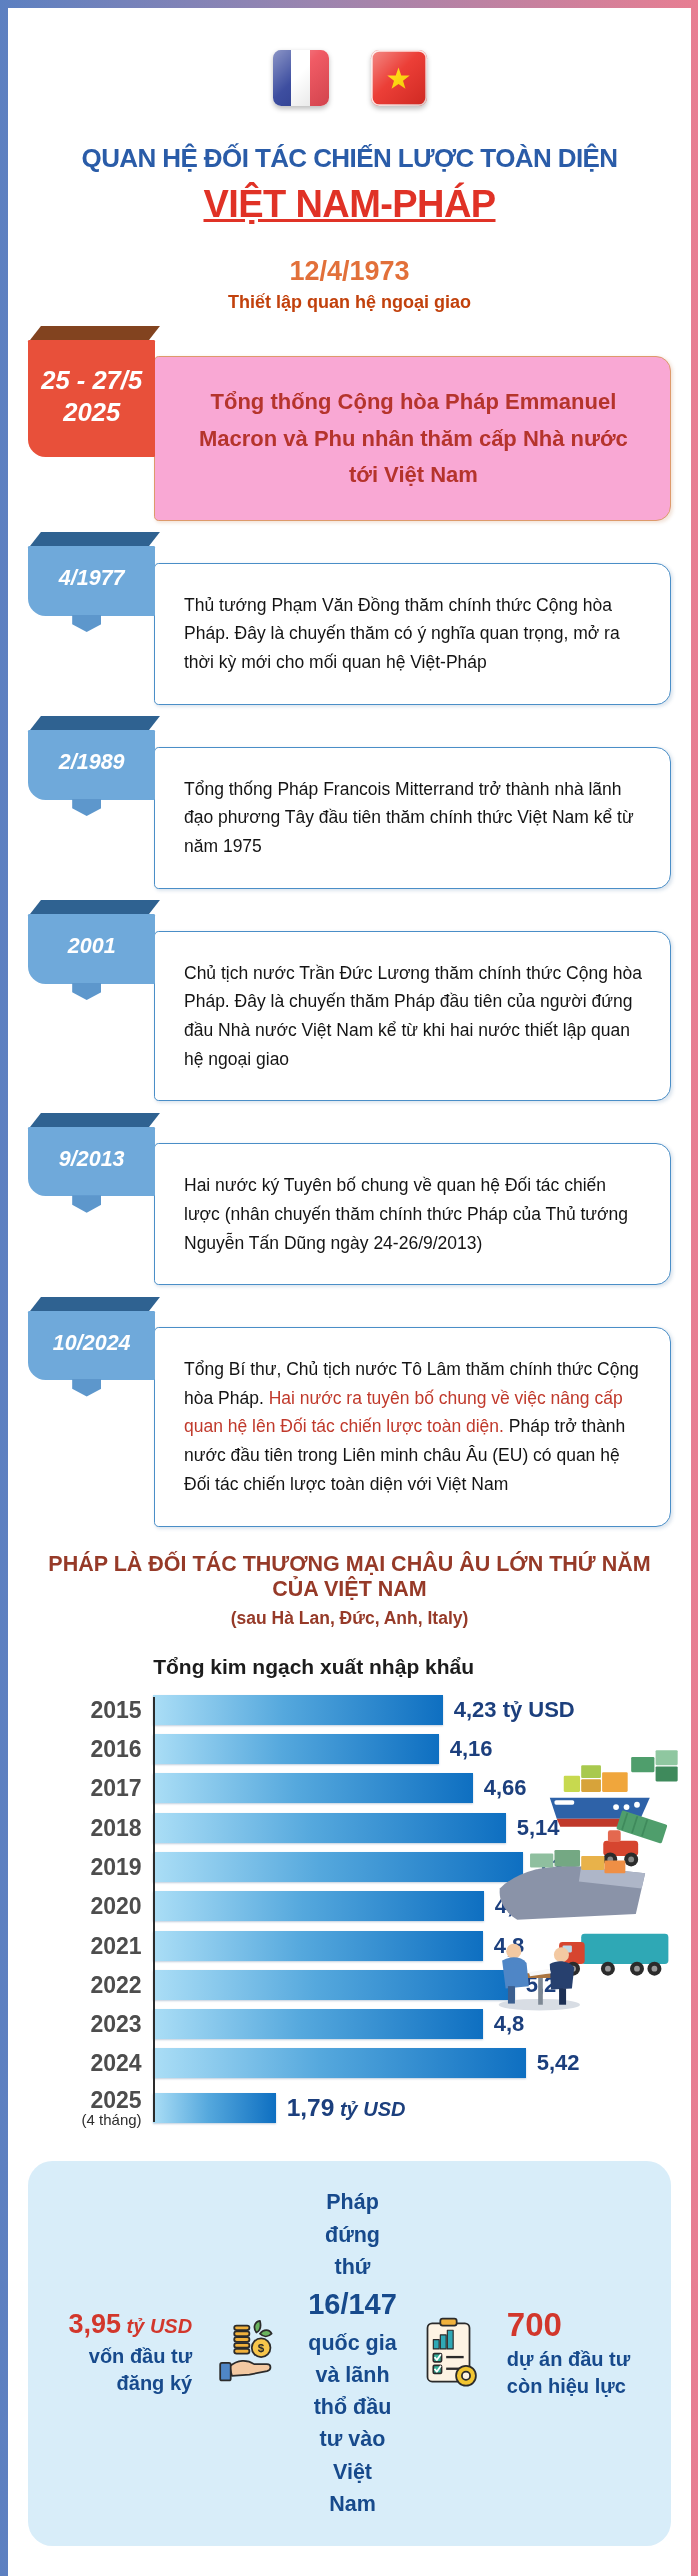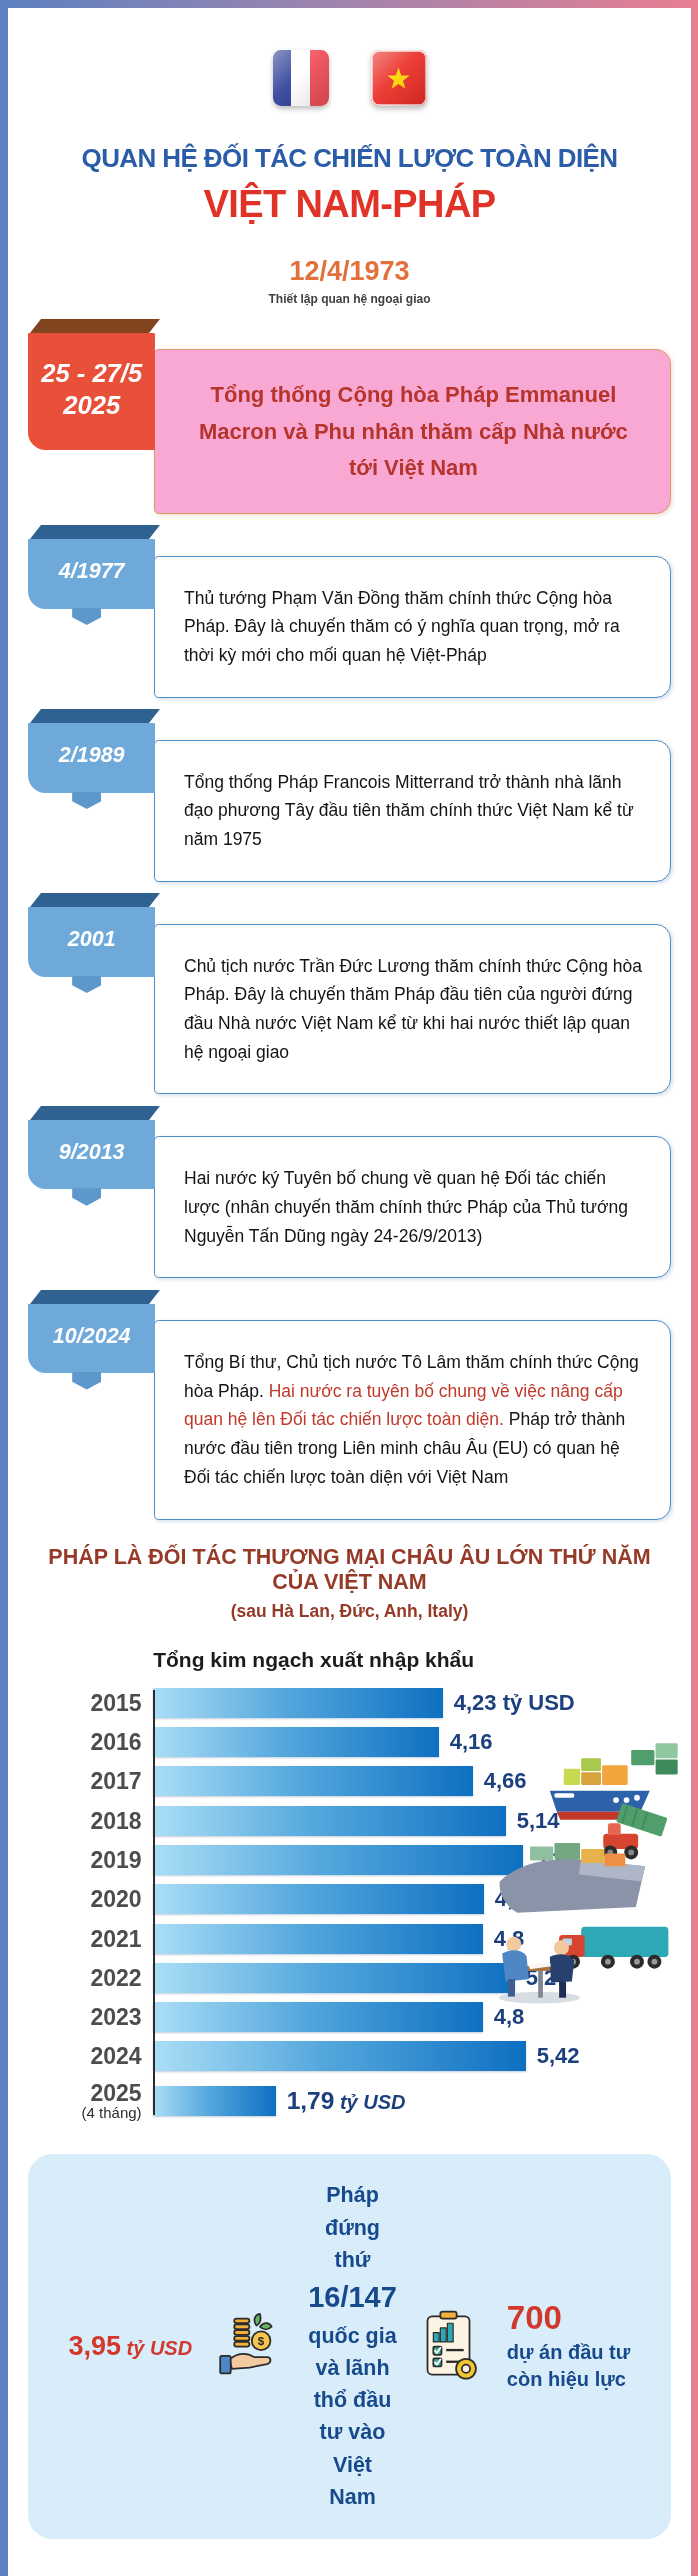--- a/index.html
+++ b/index.html
@@ -29,23 +29,23 @@
     background:linear-gradient(135deg,rgba(255,255,255,.45) 0%,rgba(255,255,255,.08) 45%,rgba(0,0,0,.12) 100%);
   }
   .flag-fr { display:flex; }
   .flag-fr .b { flex:1; background:#2d3f98; }
   .flag-fr .w { flex:1; background:#ffffff; }
   .flag-fr .r { flex:1; background:#ef4d58; }
   .flag-vn { background:#ea2e26; display:flex; align-items:center; justify-content:center; }
   .flag-vn svg { width:37px; height:37px; }
 
   .title1 { margin-top:37px; text-align:center; color:#2a5ca8; font-size:26px; font-weight:700; letter-spacing:-0.6px; }
-  .title2 { margin-top:9.3px; text-align:center; color:#e03226; font-size:38px; font-weight:700; letter-spacing:-0.6px; }
+  .title2 { margin-top:9.3px; text-align:center; color:#e03226; font-size:38px; font-weight:700; letter-spacing:-0.6px;text-decoration:underline; }
   .est-date { margin-top:30px; text-align:center; color:#e2703a; font-size:27px; font-weight:700; }
-  .est-label { margin-top:4.7px; text-align:center; color:#404040; font-size:12px; font-weight:700; }
+  .est-label { margin-top:4.7px; text-align:center; color:#c2410c; font-size:18px; font-weight:700; }
 
   
   .timeline { margin-top:27px; padding:0 20px; }
   .t-item { display:flex; align-items:flex-start; margin-bottom:25.6px; position:relative; }
   .t-label {
     position:relative; z-index:2; min-width:127px; max-width:127px;
     color:#fff; font-weight:700; text-align:center;
     padding:20px 7px 24.5px; border-radius:1.2px 1.2px 1.2px 17.5px;font-style:italic;
   }
   .t-label::before {
@@ -349,20 +349,21 @@
         <path d="M60 396 L96 390 L98 398 L62 403 Z" fill="#f7f7f7"></path>
       </svg>
     </div>
   </div>
 
   <div class="stat-box invest-box">
     <div class="invest-left">
       <div class="invest-amount">
         <span class="num">3,95</span><span class="unit"> tỷ USD</span>
       </div>
+      <div class="invest-label">vốn đầu tư đăng ký</div>
     </div>
     <svg class="stat-icon" width="76" height="76" viewBox="0 0 130 130">
       <g stroke="#2b2b2b" stroke-width="3" stroke-linejoin="round">
         <rect x="38" y="18" width="26" height="8" rx="4" fill="#f0b13c"></rect>
         <rect x="38" y="28" width="26" height="8" rx="4" fill="#f0b13c"></rect>
         <rect x="38" y="38" width="26" height="8" rx="4" fill="#f0b13c"></rect>
         <rect x="38" y="48" width="26" height="8" rx="4" fill="#f0b13c"></rect>
         <rect x="38" y="58" width="26" height="8" rx="4" fill="#f0b13c"></rect>
         <path d="M76 30 C70 22 72 12 82 10 C84 18 84 26 76 30 Z" fill="#69b35e"></path>
         <path d="M82 32 C88 24 98 24 102 32 C96 38 88 38 82 32 Z" fill="#69b35e"></path>

